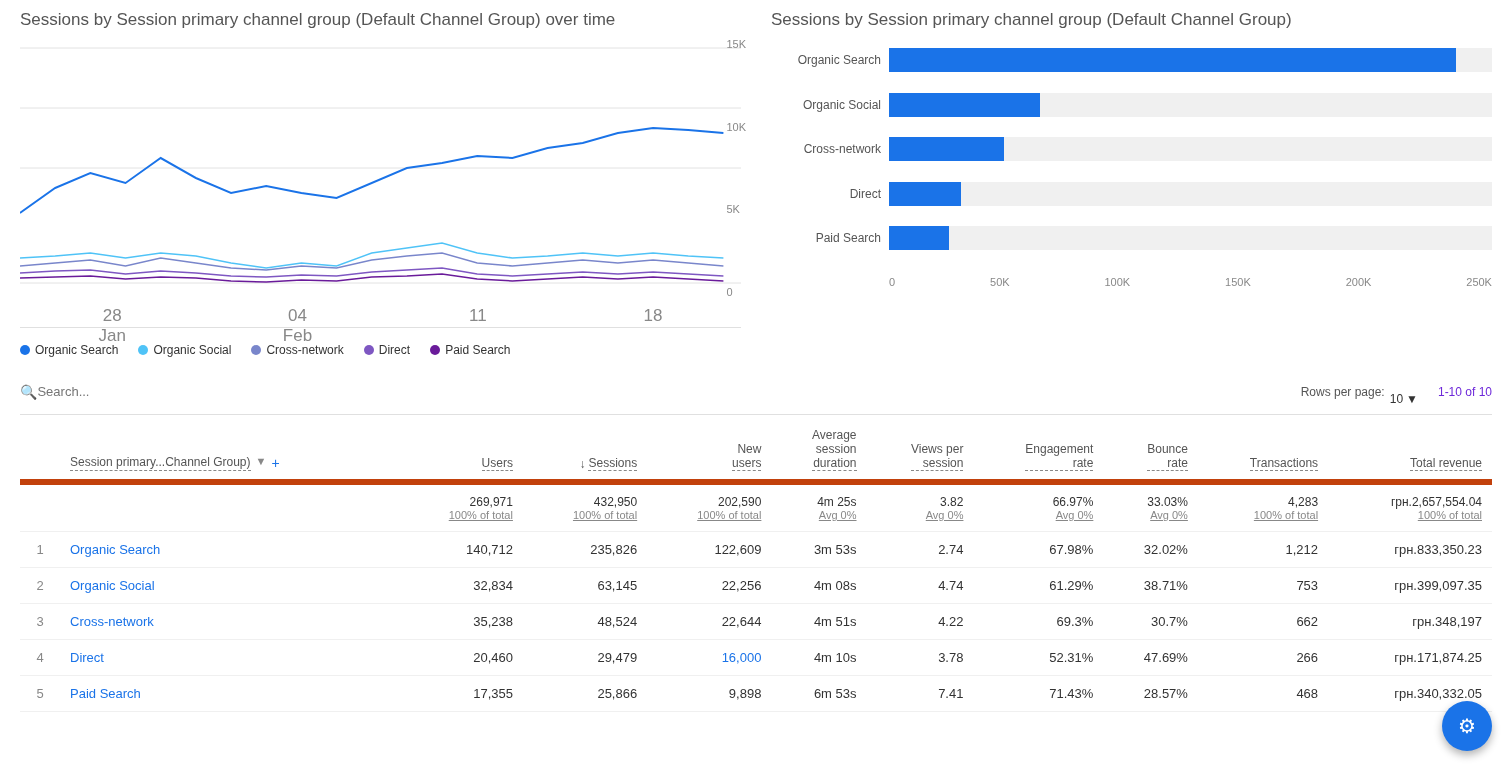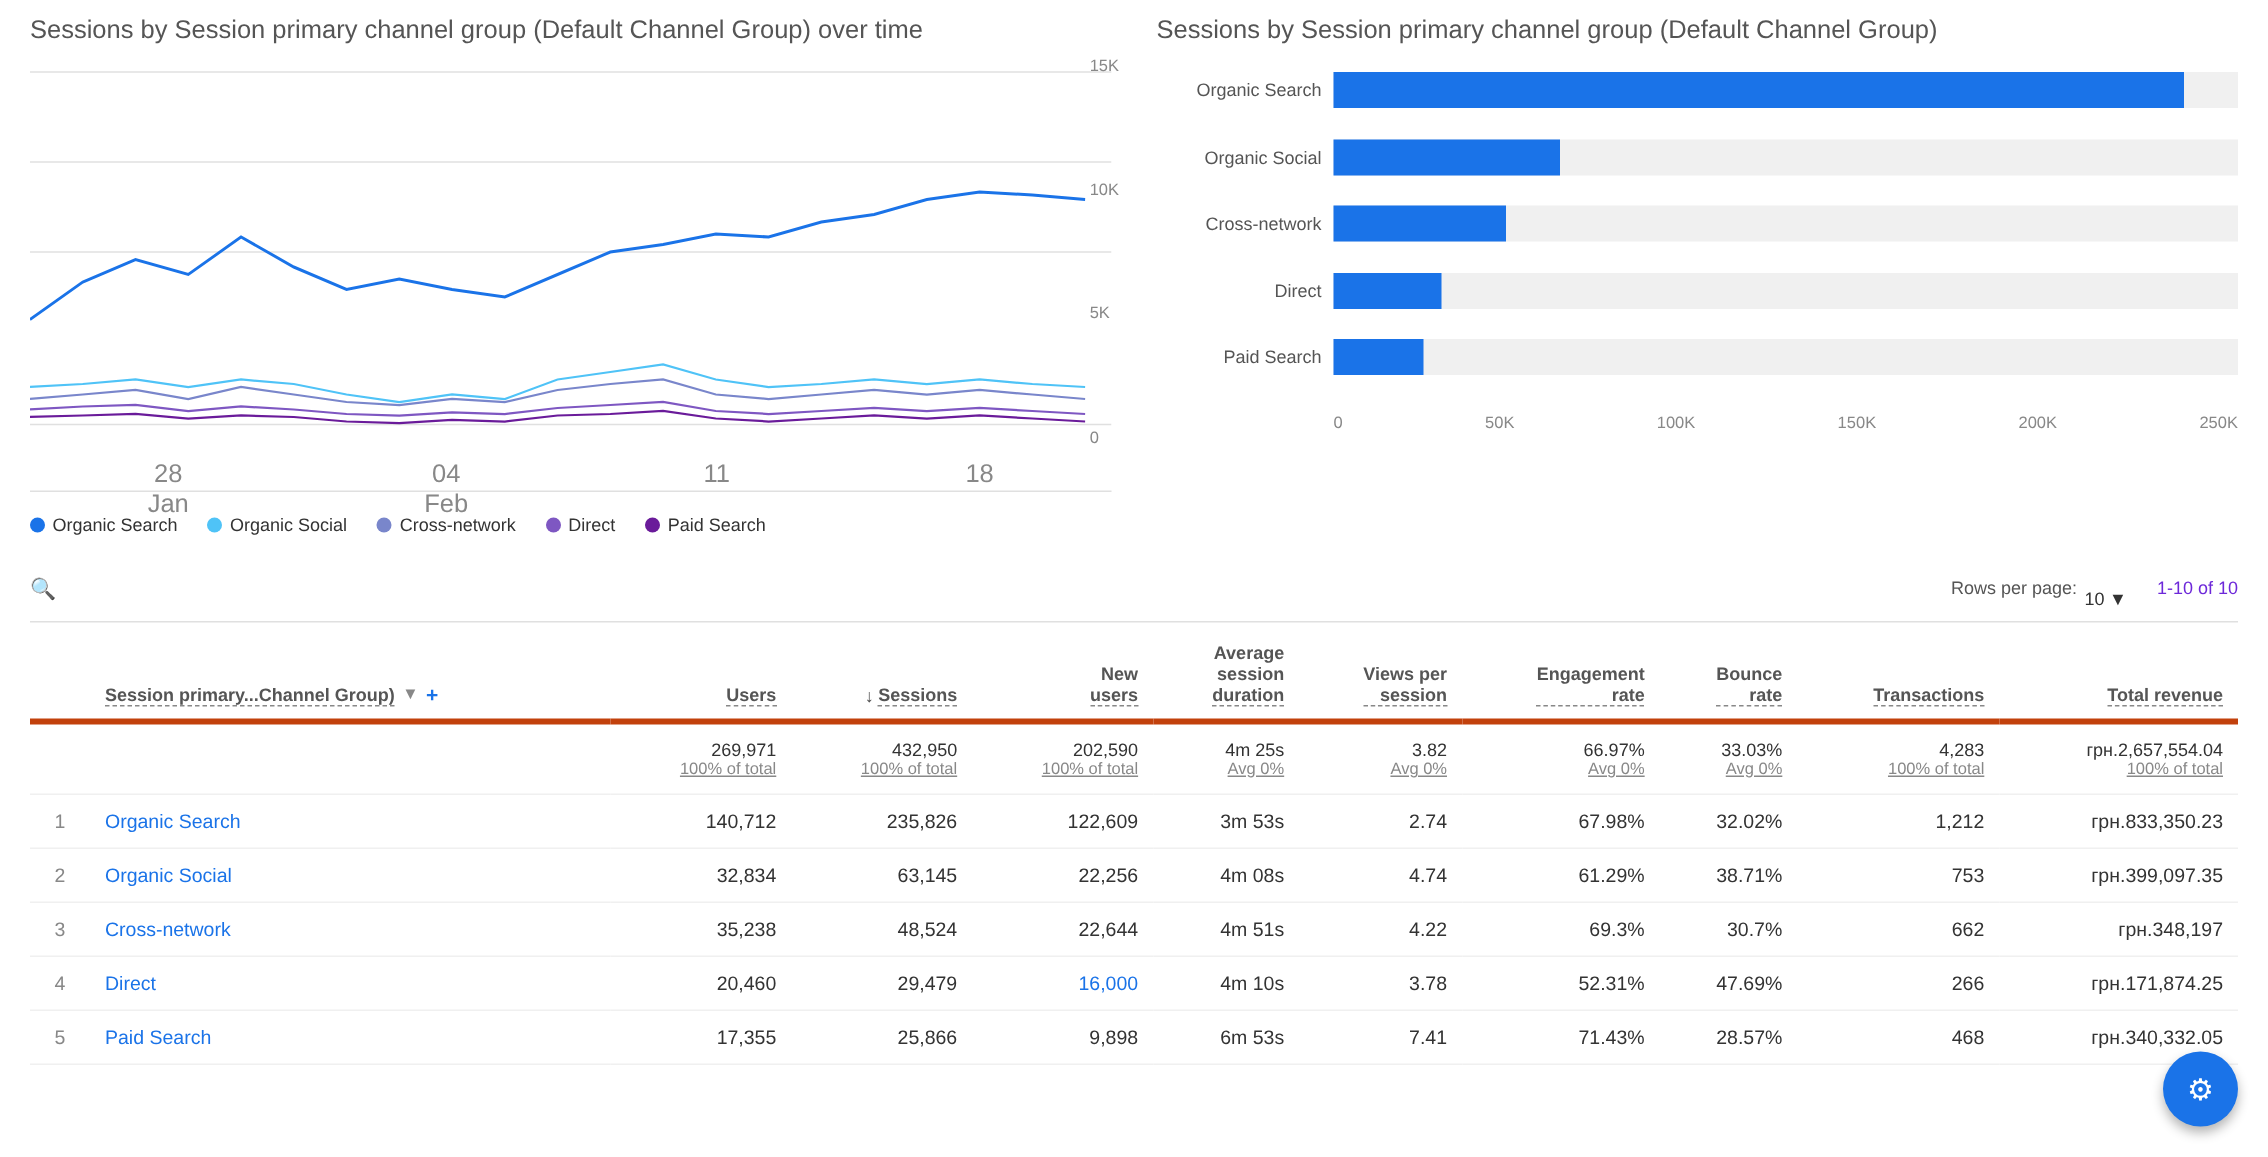--- a/index.html
+++ b/index.html
@@ -175,23 +175,23 @@
 
     .data-table {
       width: 100%;
       border-collapse: collapse;
     }
 
     .data-table th {
       text-align: right;
       font-size: 12px;
       color: #555;
-      font-weight: bold;
+      font-weight: normal;
       padding: 8px 10px;
-      border-bottom: 4px solid #c2410c;
+      border-bottom: 6px solid #c2410c;
       vertical-align: bottom;
     }
 
     .data-table th:first-child,
     .data-table th:nth-child(2) {
       text-align: left;
     }
 
     .col-header-label {
       border-bottom: 1px dashed #888;
@@ -230,21 +230,20 @@
     .col-group-header {
       display: flex;
       align-items: center;
       justify-content: flex-end;
     }
 
     .sort-icon { color: #555; margin-right: 3px; }
 
     .th-first {
       display: flex;
-      align-items: center;
       gap: 5px;
     }
 
     .th-dropdown {
       font-size: 11px;
       color: #888;
       cursor: pointer;
     }
 
     .add-btn {
@@ -391,20 +390,21 @@
   </div>
   <div class="legend-item">
     <div class="legend-dot" style="background:#6a1b9a"></div>
     <span>Paid Search</span>
   </div>
 </div>
 
 <div class="table-section">
   <div class="search-row">
     <span class="search-icon">🔍</span>
+    <input class="search-input" type="text" placeholder="Search..." style="">
     <div class="rows-per-page">
       <span>Rows per page:</span>
       <div class="rows-select">
         <span>10</span>
         <span>▼</span>
       </div>
       <span class="pagination-info">1-10 of 10</span>
     </div>
   </div>
 

